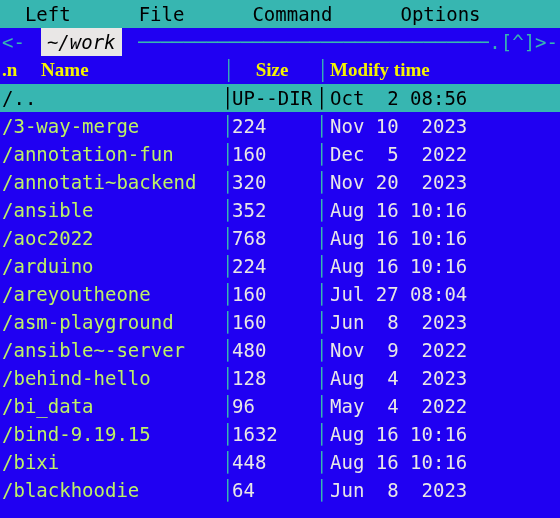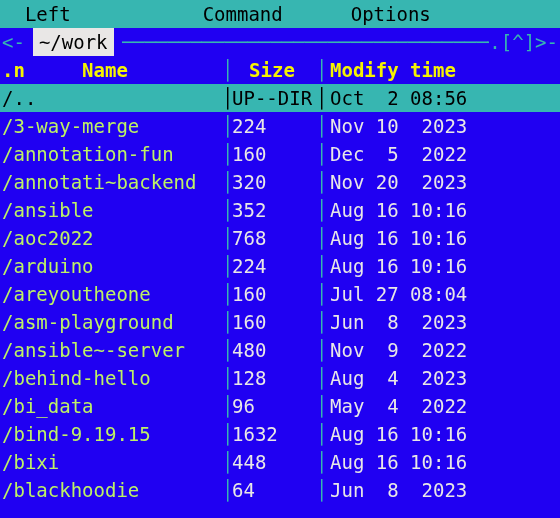--- a/index.html
+++ b/index.html
@@ -41,39 +41,41 @@
     white-space: pre;
   }
   .frame-top .left-arrow {
     color: #37b6b1;
     padding-left: 2px;
   }
   .frame-top .path-box {
     background: #e9e7e6;
     color: #000;
     padding: 0 6px;
-    margin: 0 8px;
+    margin: 0 16px;
+    font-style: italic;
   }
   .frame-top .line-fill {
     flex: 1 1 auto;
     overflow: hidden;
     color: #37b6b1;
     letter-spacing: 0;
   }
   .frame-top .right-cap {
     color: #37b6b1;
     padding-right: 2px;
   }
   .header-row {
     color: #f6f300;
     background: #2000f2;
     display: flex;
     height: 28px;
     align-items: center;
     font-weight: 600;
+    font-family: Liberation Serif, serif;
   }
   .col {
     white-space: pre;
   }
   .vbar {
     color: #37b6b1;
     width: 10px;
     text-align: center;
   }
   .file-row {
@@ -124,20 +126,21 @@
     padding-right: 8px;
     text-align: left;
   }
 </style>
 </head>
 <body>
 
 <div class="menubar">
   <span class="menu-item">  Left</span>
   <span class="menu-item" style="flex:0 0 60px"></span>
+  <span class="menu-item">File</span>
   <span class="menu-item" style="flex:0 0 60px"></span>
   <span class="menu-item">Command</span>
   <span class="menu-item" style="flex:0 0 60px"></span>
   <span class="menu-item">Options</span>
 </div>
 
 <div class="panel">
   <div class="frame-top">
     <span class="left-arrow">&lt;-</span>
     <span class="path-box">~/work</span>

